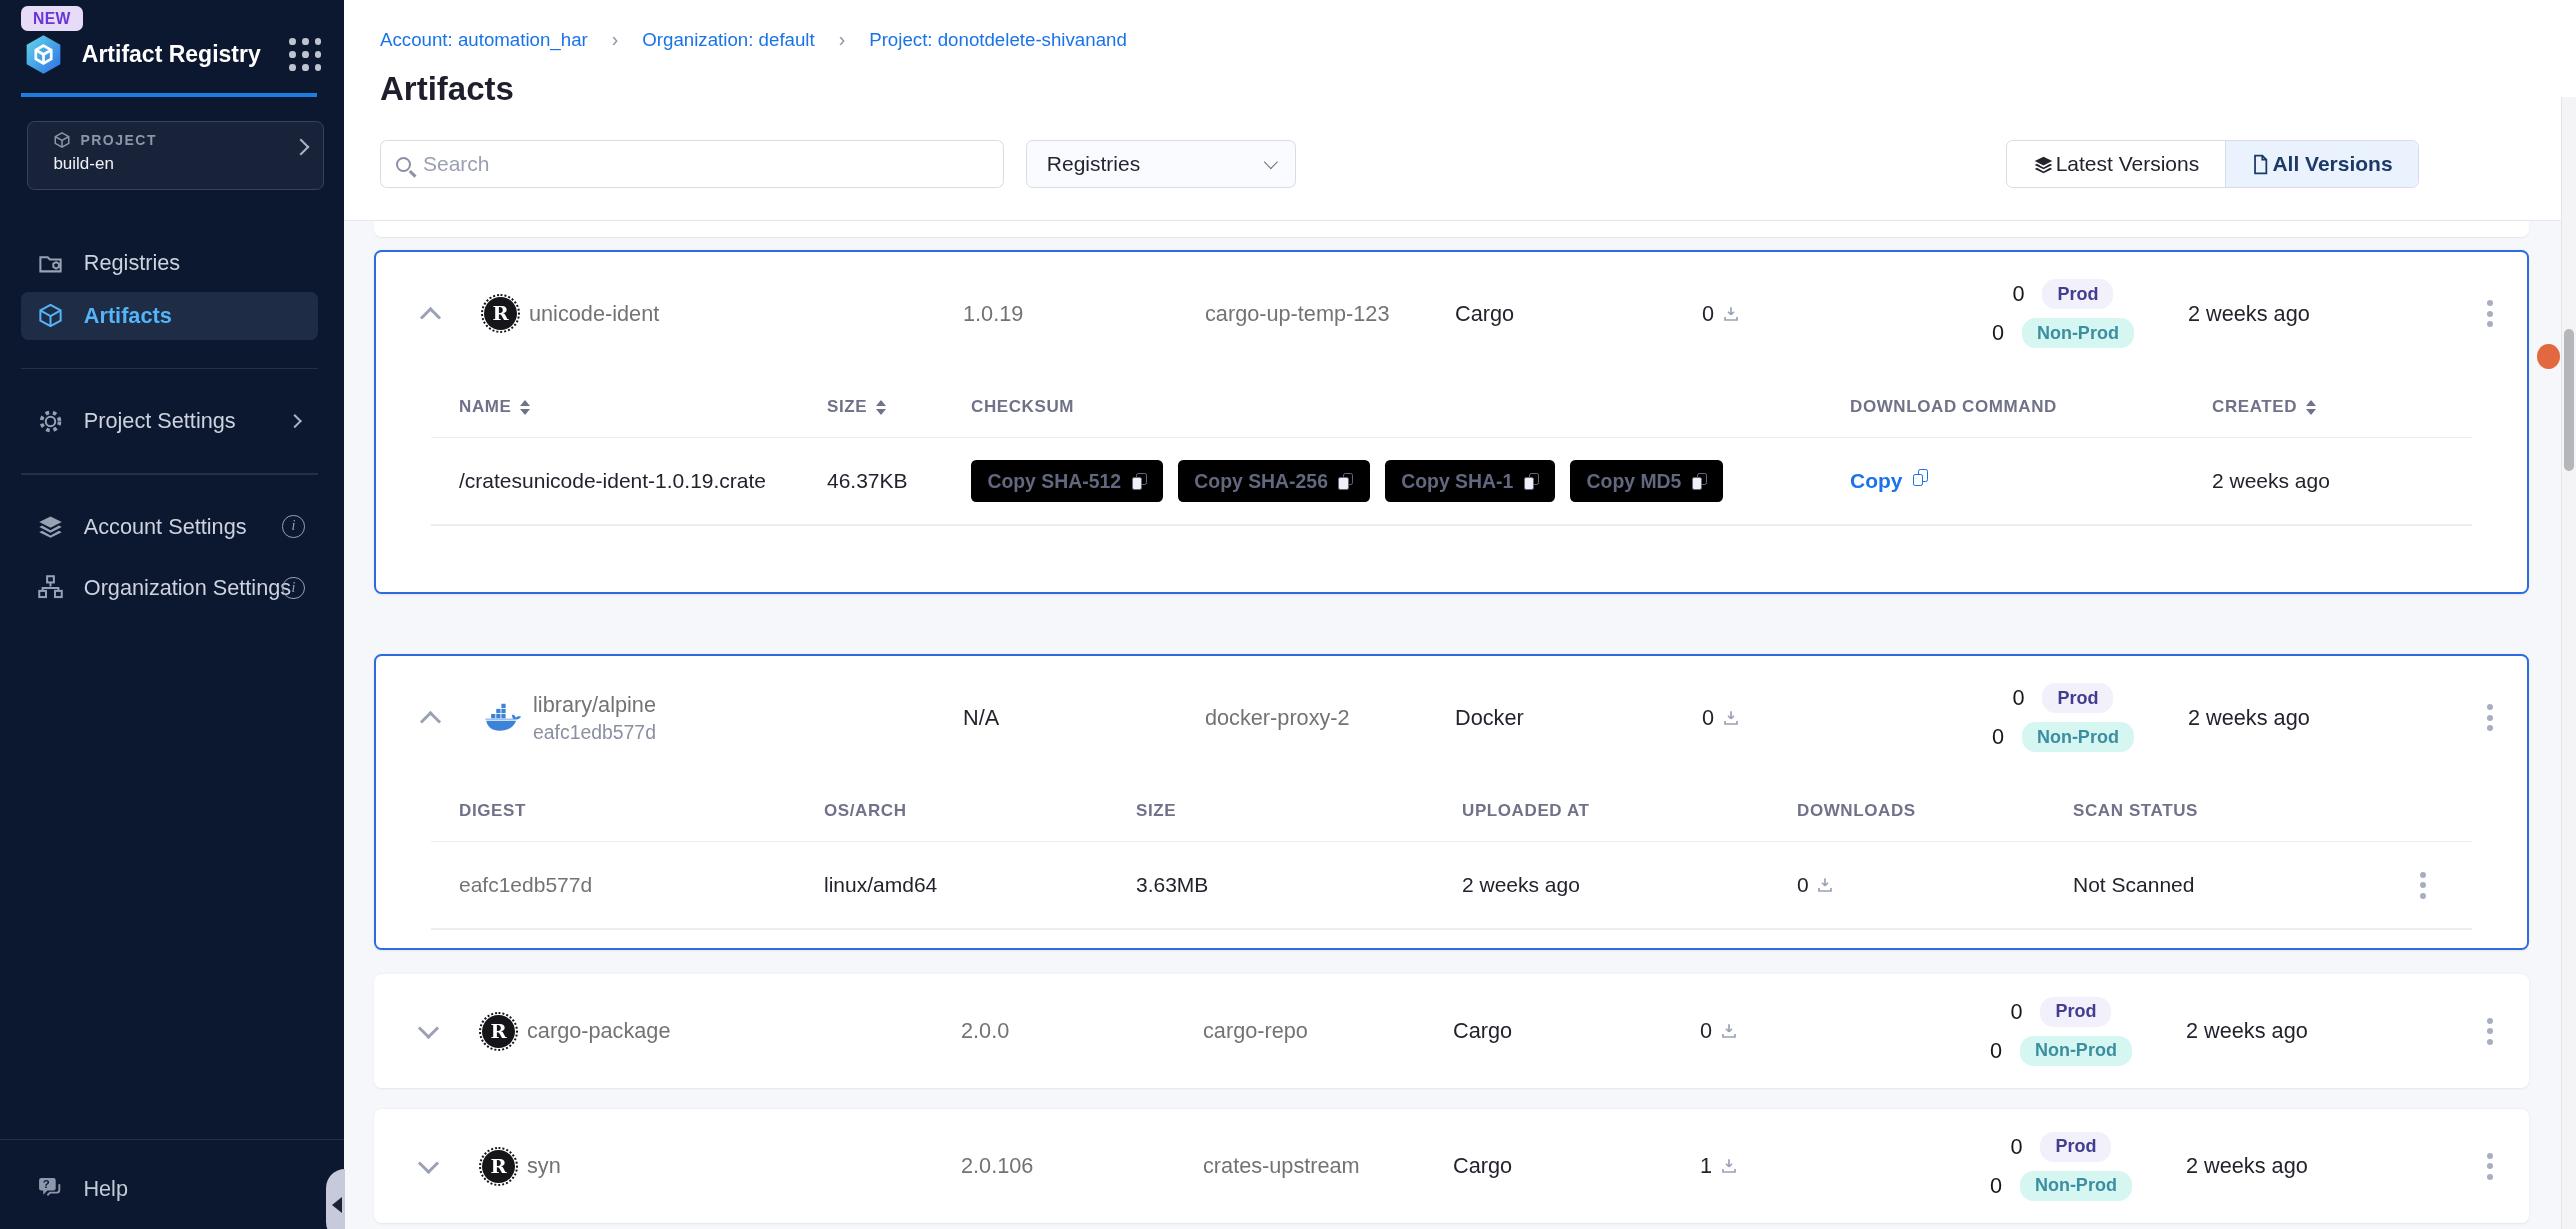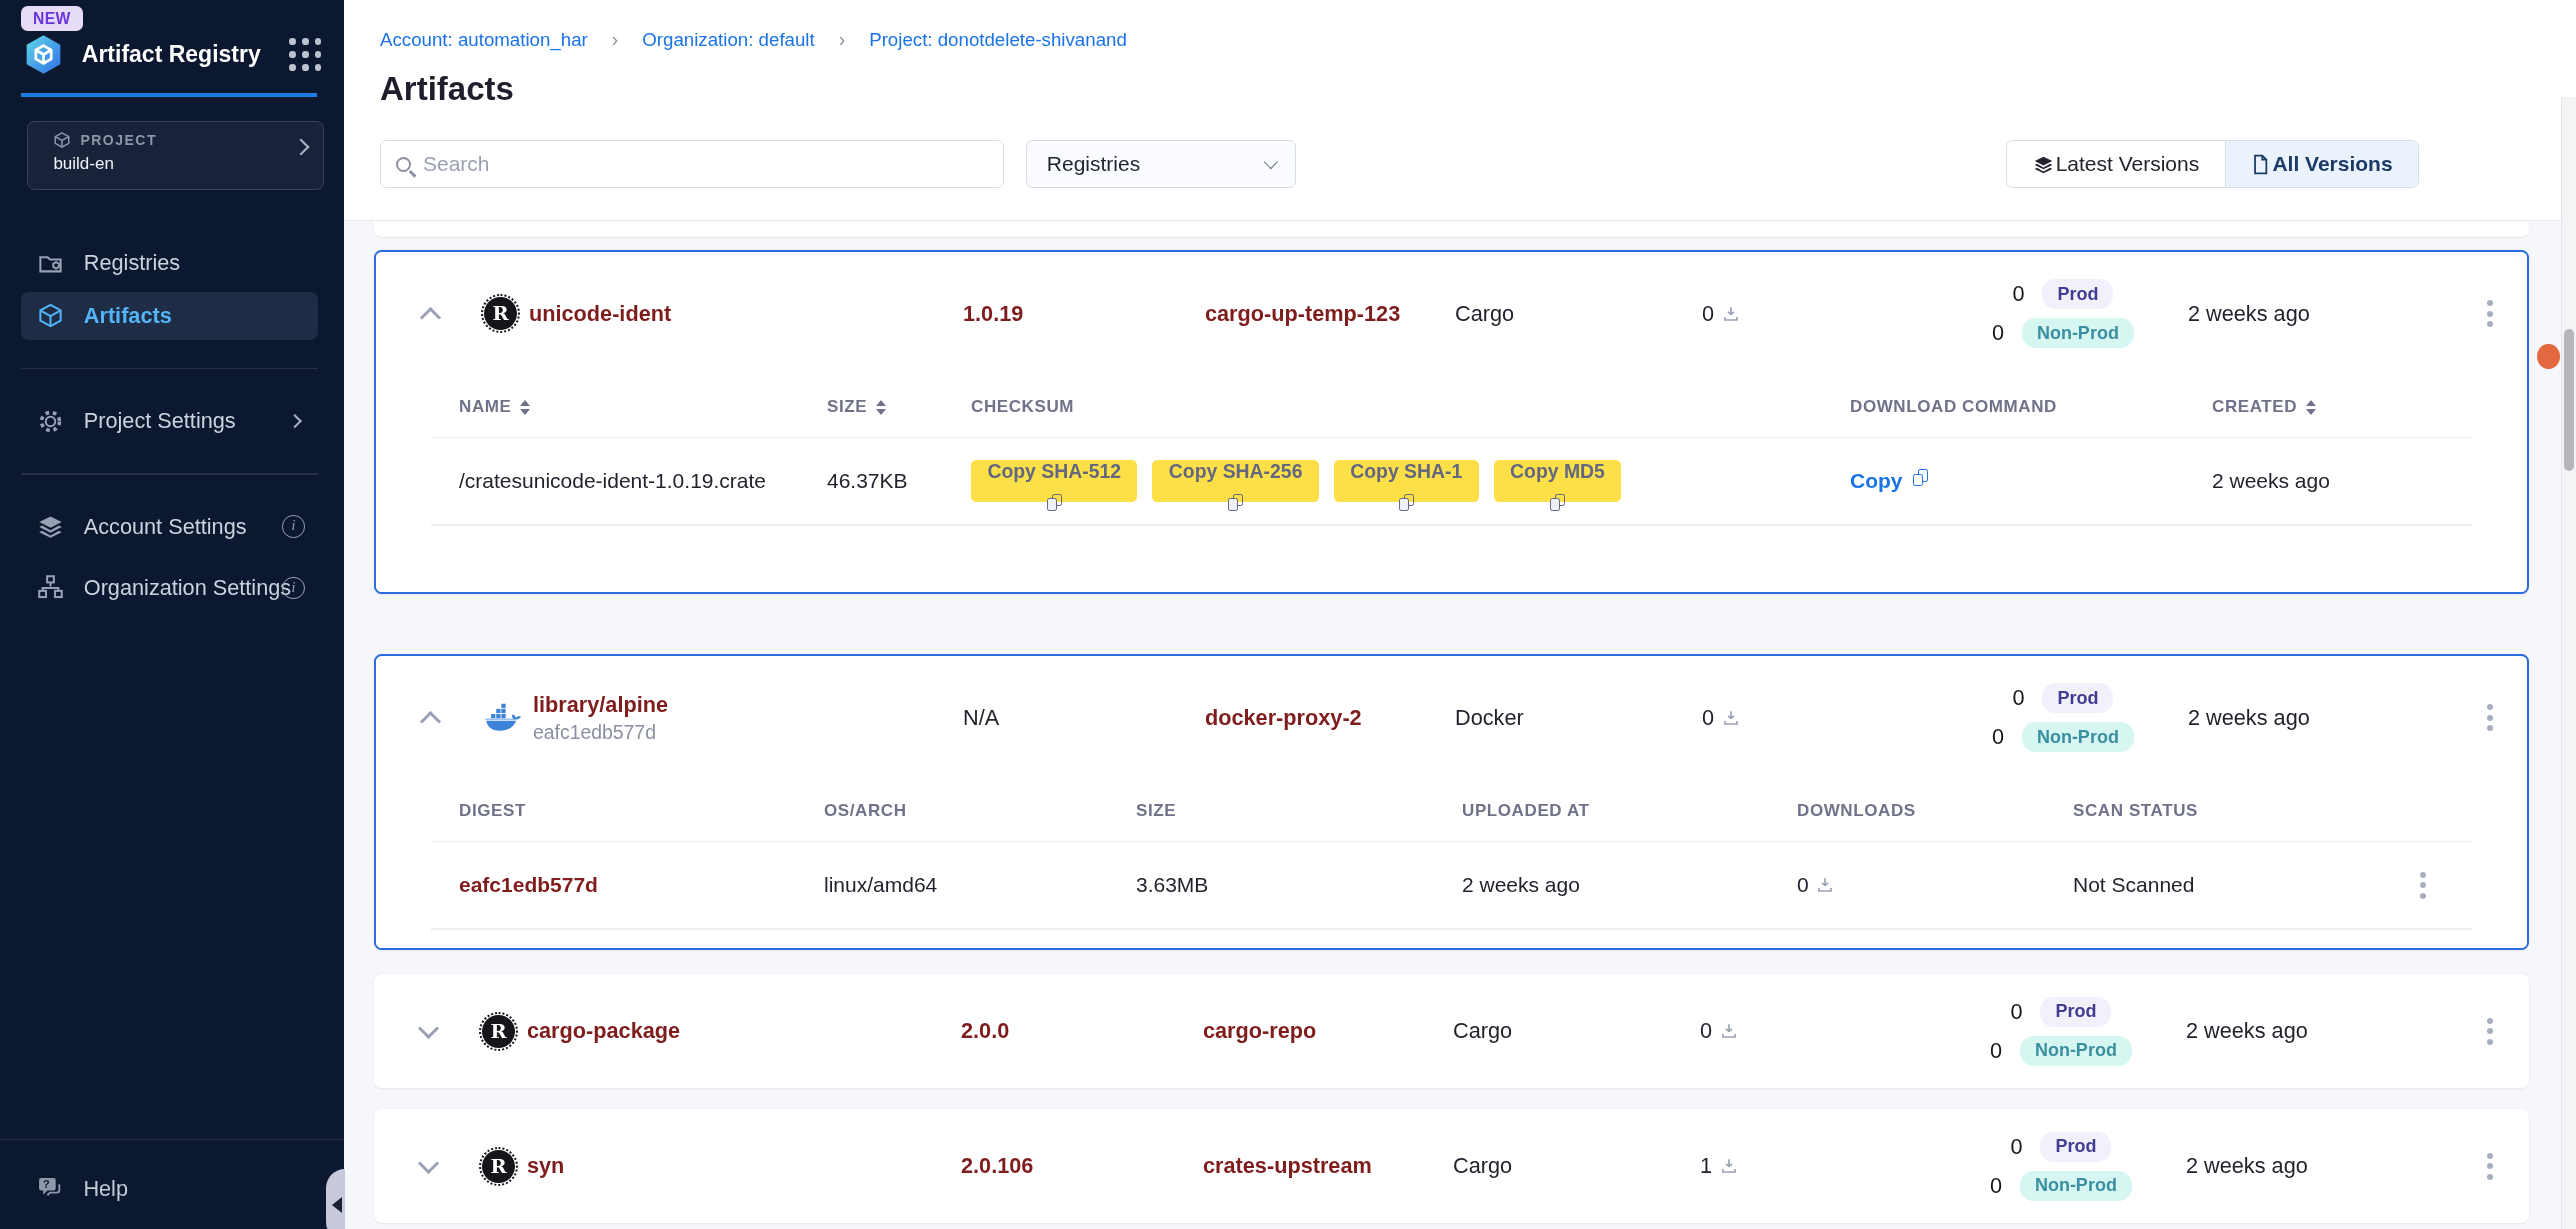--- a/index.html
+++ b/index.html
@@ -93,21 +93,21 @@
     align-items:center; height:123px; }
   .card3 .main-row, .card4 .main-row { height:114px; }
   .cell { display:flex; align-items:center; }
   .chev-cell { justify-content:center; cursor:pointer; }
   .chev { width:15px; height:15px; border-right:3px solid #9aa0b5; border-bottom:3px solid #9aa0b5; display:inline-block; }
   .chev.up { transform:rotate(-135deg); margin-top:7.5px; }
   .chev.down { transform:rotate(45deg); margin-top:-6px; }
 
   .name-cell { gap:12px; }
   .name-stack { display:flex; flex-direction:column; gap:3px; }
-  a.bluelink { color:#7f1d1d; text-decoration:none; font-size:21.7px; cursor:pointer;font-weight:bold; }
+  a.bluelink { color:#737373; text-decoration:none; font-size:21.7px; cursor:pointer; }
   .subtext { color:#8b90a0; font-size:19.4px; }
   .plain { color:#23232e; font-size:21.7px; }
 
   .rust-icon { width:33px; height:33px; border-radius:50%; background:#15151a; outline:2.2px dotted #15151a;
     outline-offset:1.5px; display:flex; align-items:center; justify-content:center; flex:0 0 auto; }
   .rust-icon b { color:#fff; font-size:19.4px; font-family:"DejaVu Serif",serif; }
   .docker-icon { width:37px; height:30px; flex:0 0 auto; }
 
   .dl-cell { gap:7.5px; }
   .dl-icon { width:18px; height:18px; }
@@ -132,23 +132,23 @@
   .head2 { grid-template-columns:393px 312px 326px 335px 276px 1fr 60px; }
   .row2  { grid-template-columns:393px 312px 326px 335px 276px 1fr 60px; }
   .padfirst > :first-child { padding-left:28px; }
   .inner-divider { height:1.5px; background:#ececf2; }
   .inner-row { display:grid; align-items:center; height:86px; font-size:21px; color:#23232e; }
   .sort { display:inline-flex; flex-direction:column; gap:3px; margin-left:9px; }
   .sort::before { content:''; width:0; border:5.2px solid transparent; border-bottom:6.7px solid #6f7288; border-top:0; }
   .sort::after  { content:''; width:0; border:5.2px solid transparent; border-top:6.7px solid #6f7288; border-bottom:0; }
 
   .copy-btns { display:flex; gap:15px; }
-  .copy-btn { height:42px; background:#fde047; border:none; border-radius:5.2px; padding:0 16.4px;
+  .copy-btn { height:42px; background:#000000; border:none; border-radius:5.2px; padding:0 16.4px;
     font-size:19.4px; font-weight:bold; color:#63677f; display:flex; align-items:center; gap:10.5px;
-    cursor:pointer; font-family:inherit;flex-direction:column; }
+    cursor:pointer; font-family:inherit; }
   .cpy { width:15px; height:17px; position:relative; display:inline-block; flex:0 0 auto; }
   .cpy::before { content:''; position:absolute; right:0; top:0; width:8.2px; height:10.5px;
     border:1.9px solid currentColor; border-radius:2.2px; }
   .cpy::after { content:''; position:absolute; left:0; bottom:0; width:8.2px; height:10.5px;
     border:1.9px solid currentColor; border-radius:2.2px; background:#eef0f6; }
   .copy-link { display:flex; align-items:flex-start; gap:10.5px; color:#1a73e8; font-size:21px;
     font-weight:bold; text-decoration:none; cursor:pointer; }
   .copy-link .cpy::after { background:#fff; }
 
   

